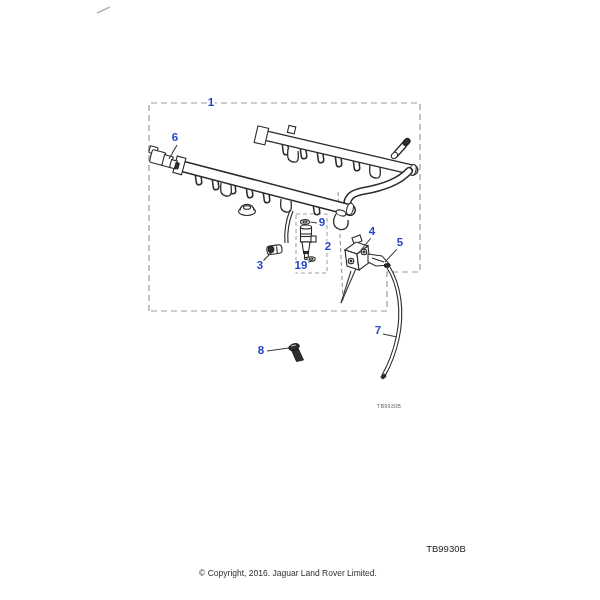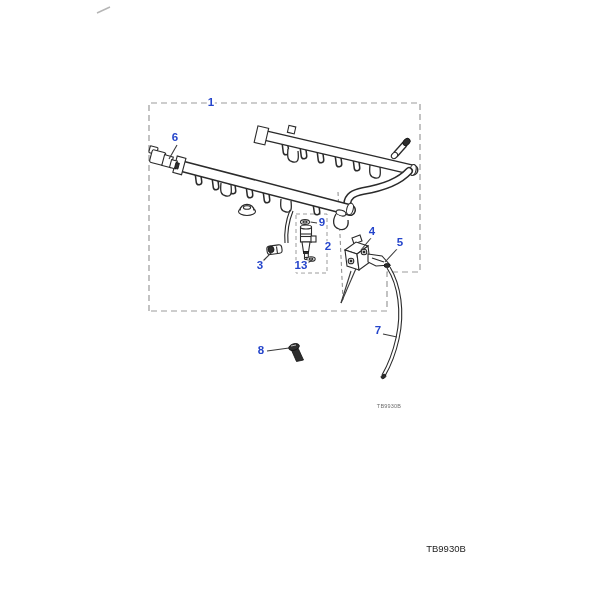--- a/index.html
+++ b/index.html
@@ -190,17 +190,18 @@
 
   <div class="callout" style="left:211px;top:103px">1</div>
   <div class="callout" style="left:328px;top:247px">2</div>
   <div class="callout" style="left:260px;top:266px">3</div>
   <div class="callout" style="left:372px;top:232px">4</div>
   <div class="callout" style="left:400px;top:243px">5</div>
   <div class="callout" style="left:175px;top:138px">6</div>
   <div class="callout" style="left:378px;top:331px">7</div>
   <div class="callout" style="left:261px;top:351px">8</div>
   <div class="callout" style="left:322px;top:223px">9</div>
-  <div class="callout" style="left:301px;top:266px">13</div>
+  <div class="callout" style="left:301px;top:266px">19</div>
 
   <div class="fig-code-small" style="left:389px;top:406px">TB9930B</div>
   <div class="fig-code" style="left:446px;top:548px">TB9930B</div>
+  <div class="copyright" style="left:288px;top:573px">© Copyright, 2016. Jaguar Land Rover Limited.</div>
 </div>
 
 </body></html>

